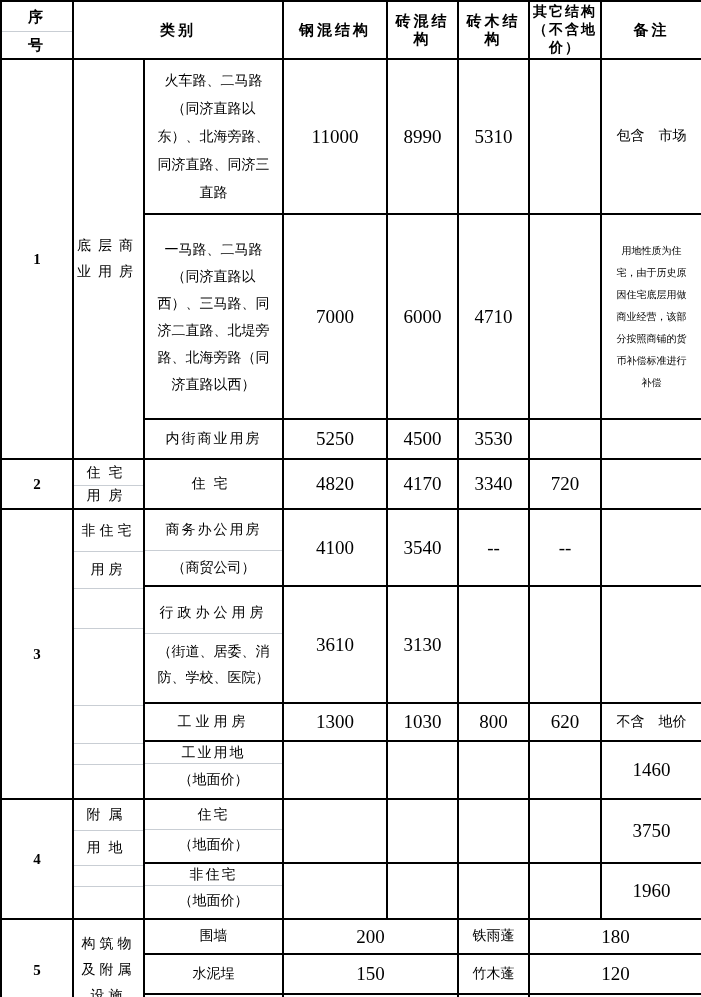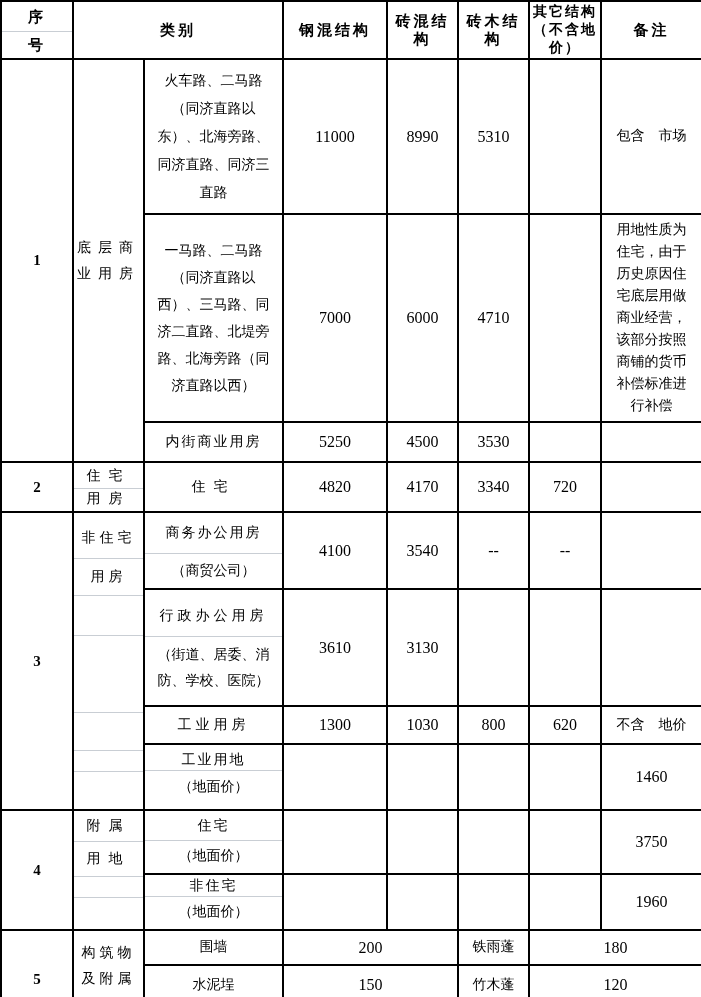--- a/index.html
+++ b/index.html
@@ -4,33 +4,33 @@
 <style>
   html,body{margin:0;padding:0;background:#fff;}
   #page{width:701px;height:997px;background:#ffffff;overflow:hidden;box-sizing:border-box;}
   table.tbl{border-collapse:collapse;table-layout:fixed;width:701px;height:997px;}
   td{border:2px solid #000;padding:0;text-align:center;vertical-align:middle;
      font-family:"Liberation Serif","DejaVu Serif",serif;font-size:14px;color:#000;
      overflow:hidden;line-height:1.35;}
   .hd{font-weight:bold;font-size:15px;letter-spacing:3px;line-height:18px;}
   .hd-other{font-size:14px;letter-spacing:2px;line-height:18px;font-weight:bold;}
   .serial{font-weight:bold;font-size:15px;font-family:"Liberation Serif","DejaVu Serif",serif;}
-  .num{font-size:16px;}
+  .num{font-size:19px;}
   .split{display:flex;flex-direction:column;width:100%;}
   .seg{display:flex;align-items:center;justify-content:center;box-sizing:border-box;}
   .seg + .seg{border-top:1px solid #c9ced4;}
   .ls2{letter-spacing:2px;}
   .ls4{letter-spacing:4px;}
   .ls7{letter-spacing:7px;}
   .ls8{letter-spacing:8px;}
   .grp{line-height:26px;padding:0 1px;}
   .itemlong{line-height:28px;padding:0 10px;}
   .itemlong2{line-height:27px;padding:0 8px;}
   .parenwrap{line-height:26px;padding:0 10px;}
-  .remarklong{line-height:22px;padding:4px 13px;font-size:14px;}
+  .remarklong{line-height:22px;padding:4px 13px;font-size:10px;}
 </style>
 </head>
 <body>
 
 <div id="page">
 <table class="tbl">
   <colgroup>
     <col style="width:72px">
         <col style="width:71px">
         <col style="width:139px">
@@ -144,21 +144,21 @@
 
   <tr style="height:38px">
     <td class="ls4">工业用房</td>
     <td class="num">1300</td>
     <td class="num">1030</td>
     <td class="num">800</td>
     <td class="num">620</td>
     <td>不含　地价</td>
   </tr>
 
-  <tr style="height:66px">
+  <tr style="height:58px">
     <td>
       <div class="split">
         <div class="seg ls2" style="height:20px">工业用地</div>
         <div class="seg" style="height:34px">（地面价）</div>
       </div>
     </td>
     <td></td>
     <td></td>
     <td></td>
     <td></td>

